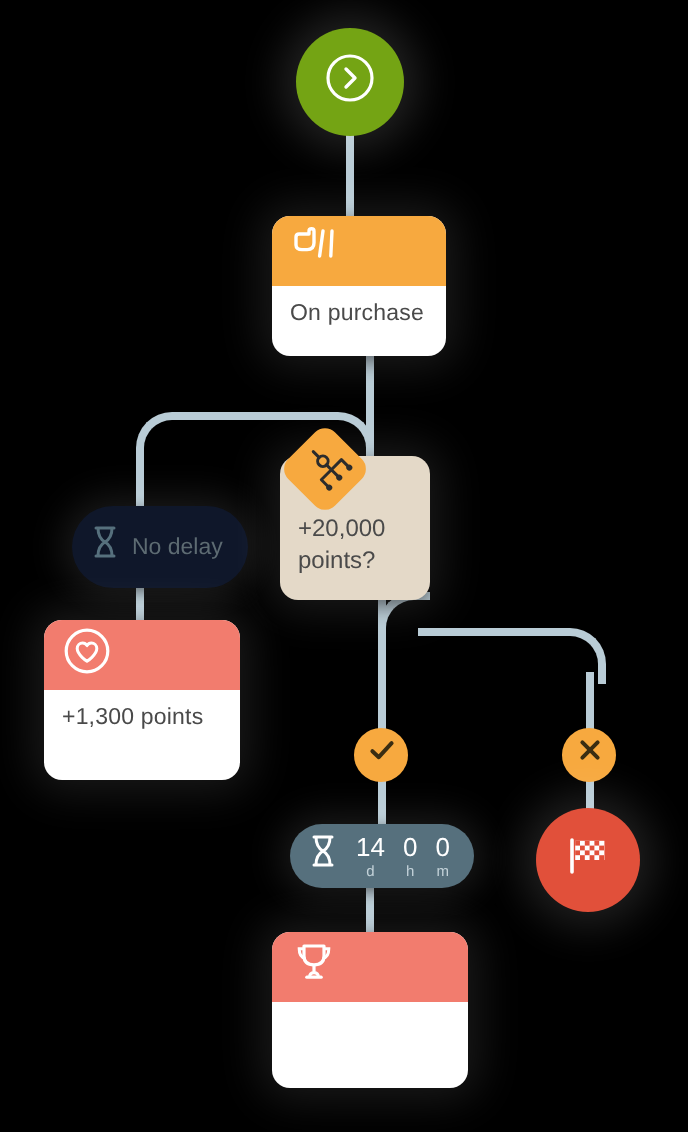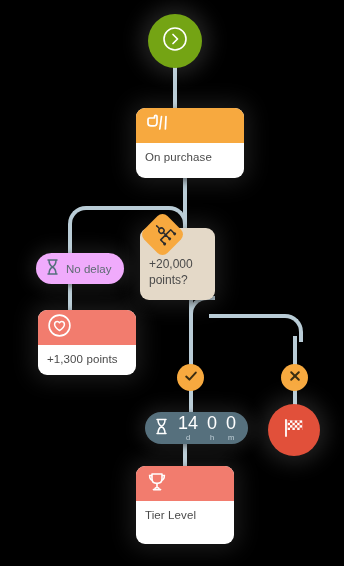--- a/index.html
+++ b/index.html
@@ -51,23 +51,23 @@
     padding: 7px 9px 10px 9px;
     font-size: 11.5px;
     line-height: 15px;
     color: #4a4a4a;
     letter-spacing: 0.1px;
   }
   .head-orange { background: #f7a93f; }
   .head-coral  { background: #f27c6e; }
 
   
-  #node-purchase { left: 136px; top: 108px; width: 108px; height: 70px; }
-  
-  #node-points { left: 22px; top: 310px; width: 98px; height: 65px; margin-left: 16px; }
+  #node-purchase { left: 136px; top: 108px; width: 87px; height: 70px; }
+  
+  #node-points { left: 22px; top: 310px; width: 98px; height: 80px; }
   
   #node-tier { left: 136px; top: 466px; width: 98px; height: 78px; }
 
   
   #node-branch {
     position: absolute;
     left: 140px; top: 228px; width: 75px; height: 72px;
     background: #e4d9c8;
     border-radius: 9px;
     box-shadow: 0 0 22px 6px rgba(255,255,255,0.10),
@@ -117,43 +117,43 @@
   .pill {
     position: absolute;
     display: flex;
     align-items: center;
     border-radius: 999px;
     box-shadow: 0 0 18px 5px rgba(255,255,255,0.10),
                 0 2px 7px rgba(0,0,0,0.55);
   }
   #pill-nodelay {
     left: 36px; top: 253px;
-    height: 31px;
+    height: 41px;
     padding: 0 13px 0 9px;
-    background: #f0abfc;
+    background: #0f172a;
     gap: 6px;
   }
   #pill-nodelay .pill-label {
     font-size: 11.5px;
     color: #5d6b72;
   }
   #pill-delay {
     left: 145px; top: 412px;
     height: 32px;
     padding: 0 12px 0 9px;
     background: #56707d;
     gap: 9px;
   }
   .delay-unit {
     display: flex;
     flex-direction: column;
     align-items: center;
     line-height: 1;
   }
-  .delay-num { font-size: 18px; color: #ffffff; }
+  .delay-num { font-size: 13px; color: #ffffff; }
   .delay-lbl { font-size: 7.5px; color: #c3d2d9; margin-top: 2px; }
 
   
   .marker {
     position: absolute;
     width: 27px; height: 27px;
     border-radius: 50%;
     background: #f7a93f;
     display: flex; align-items: center; justify-content: center;
   }
@@ -306,21 +306,20 @@
           <path d="M7 4 H17 V9 Q17 13.4 12 13.4 Q7 13.4 7 9 Z" fill="none" stroke="#ffffff" stroke-width="1.6" stroke-linejoin="round"></path>
           <path d="M7 5.4 H4.6 Q4.6 9.6 7.6 10.2" fill="none" stroke="#ffffff" stroke-width="1.5"></path>
           <path d="M17 5.4 H19.4 Q19.4 9.6 16.4 10.2" fill="none" stroke="#ffffff" stroke-width="1.5"></path>
           <line x1="12" y1="13.4" x2="12" y2="17.4" stroke="#ffffff" stroke-width="1.6"></line>
           <line x1="8.4" y1="19.6" x2="15.6" y2="19.6" stroke="#ffffff" stroke-width="1.6" stroke-linecap="round"></line>
           <path d="M9.8 19.6 Q9.8 17.4 12 17.4 Q14.2 17.4 14.2 19.6" fill="none" stroke="#ffffff" stroke-width="1.5"></path>
         </svg>
       </span>
     </div>
     <div class="card-body">
-      <div>Tier Level</div>
     </div>
   </div>
 
   <div id="node-end">
     <span>
       <svg width="28" height="26" viewBox="0 0 28 26">
         <line x1="6" y1="5" x2="6" y2="21" stroke="#ffffff" stroke-width="1.8" stroke-linecap="round"></line>
         <g>
           <rect x="7.6" y="5.4" width="14.6" height="9.6" fill="#ffffff"></rect>
           <g fill="#e1503a">

